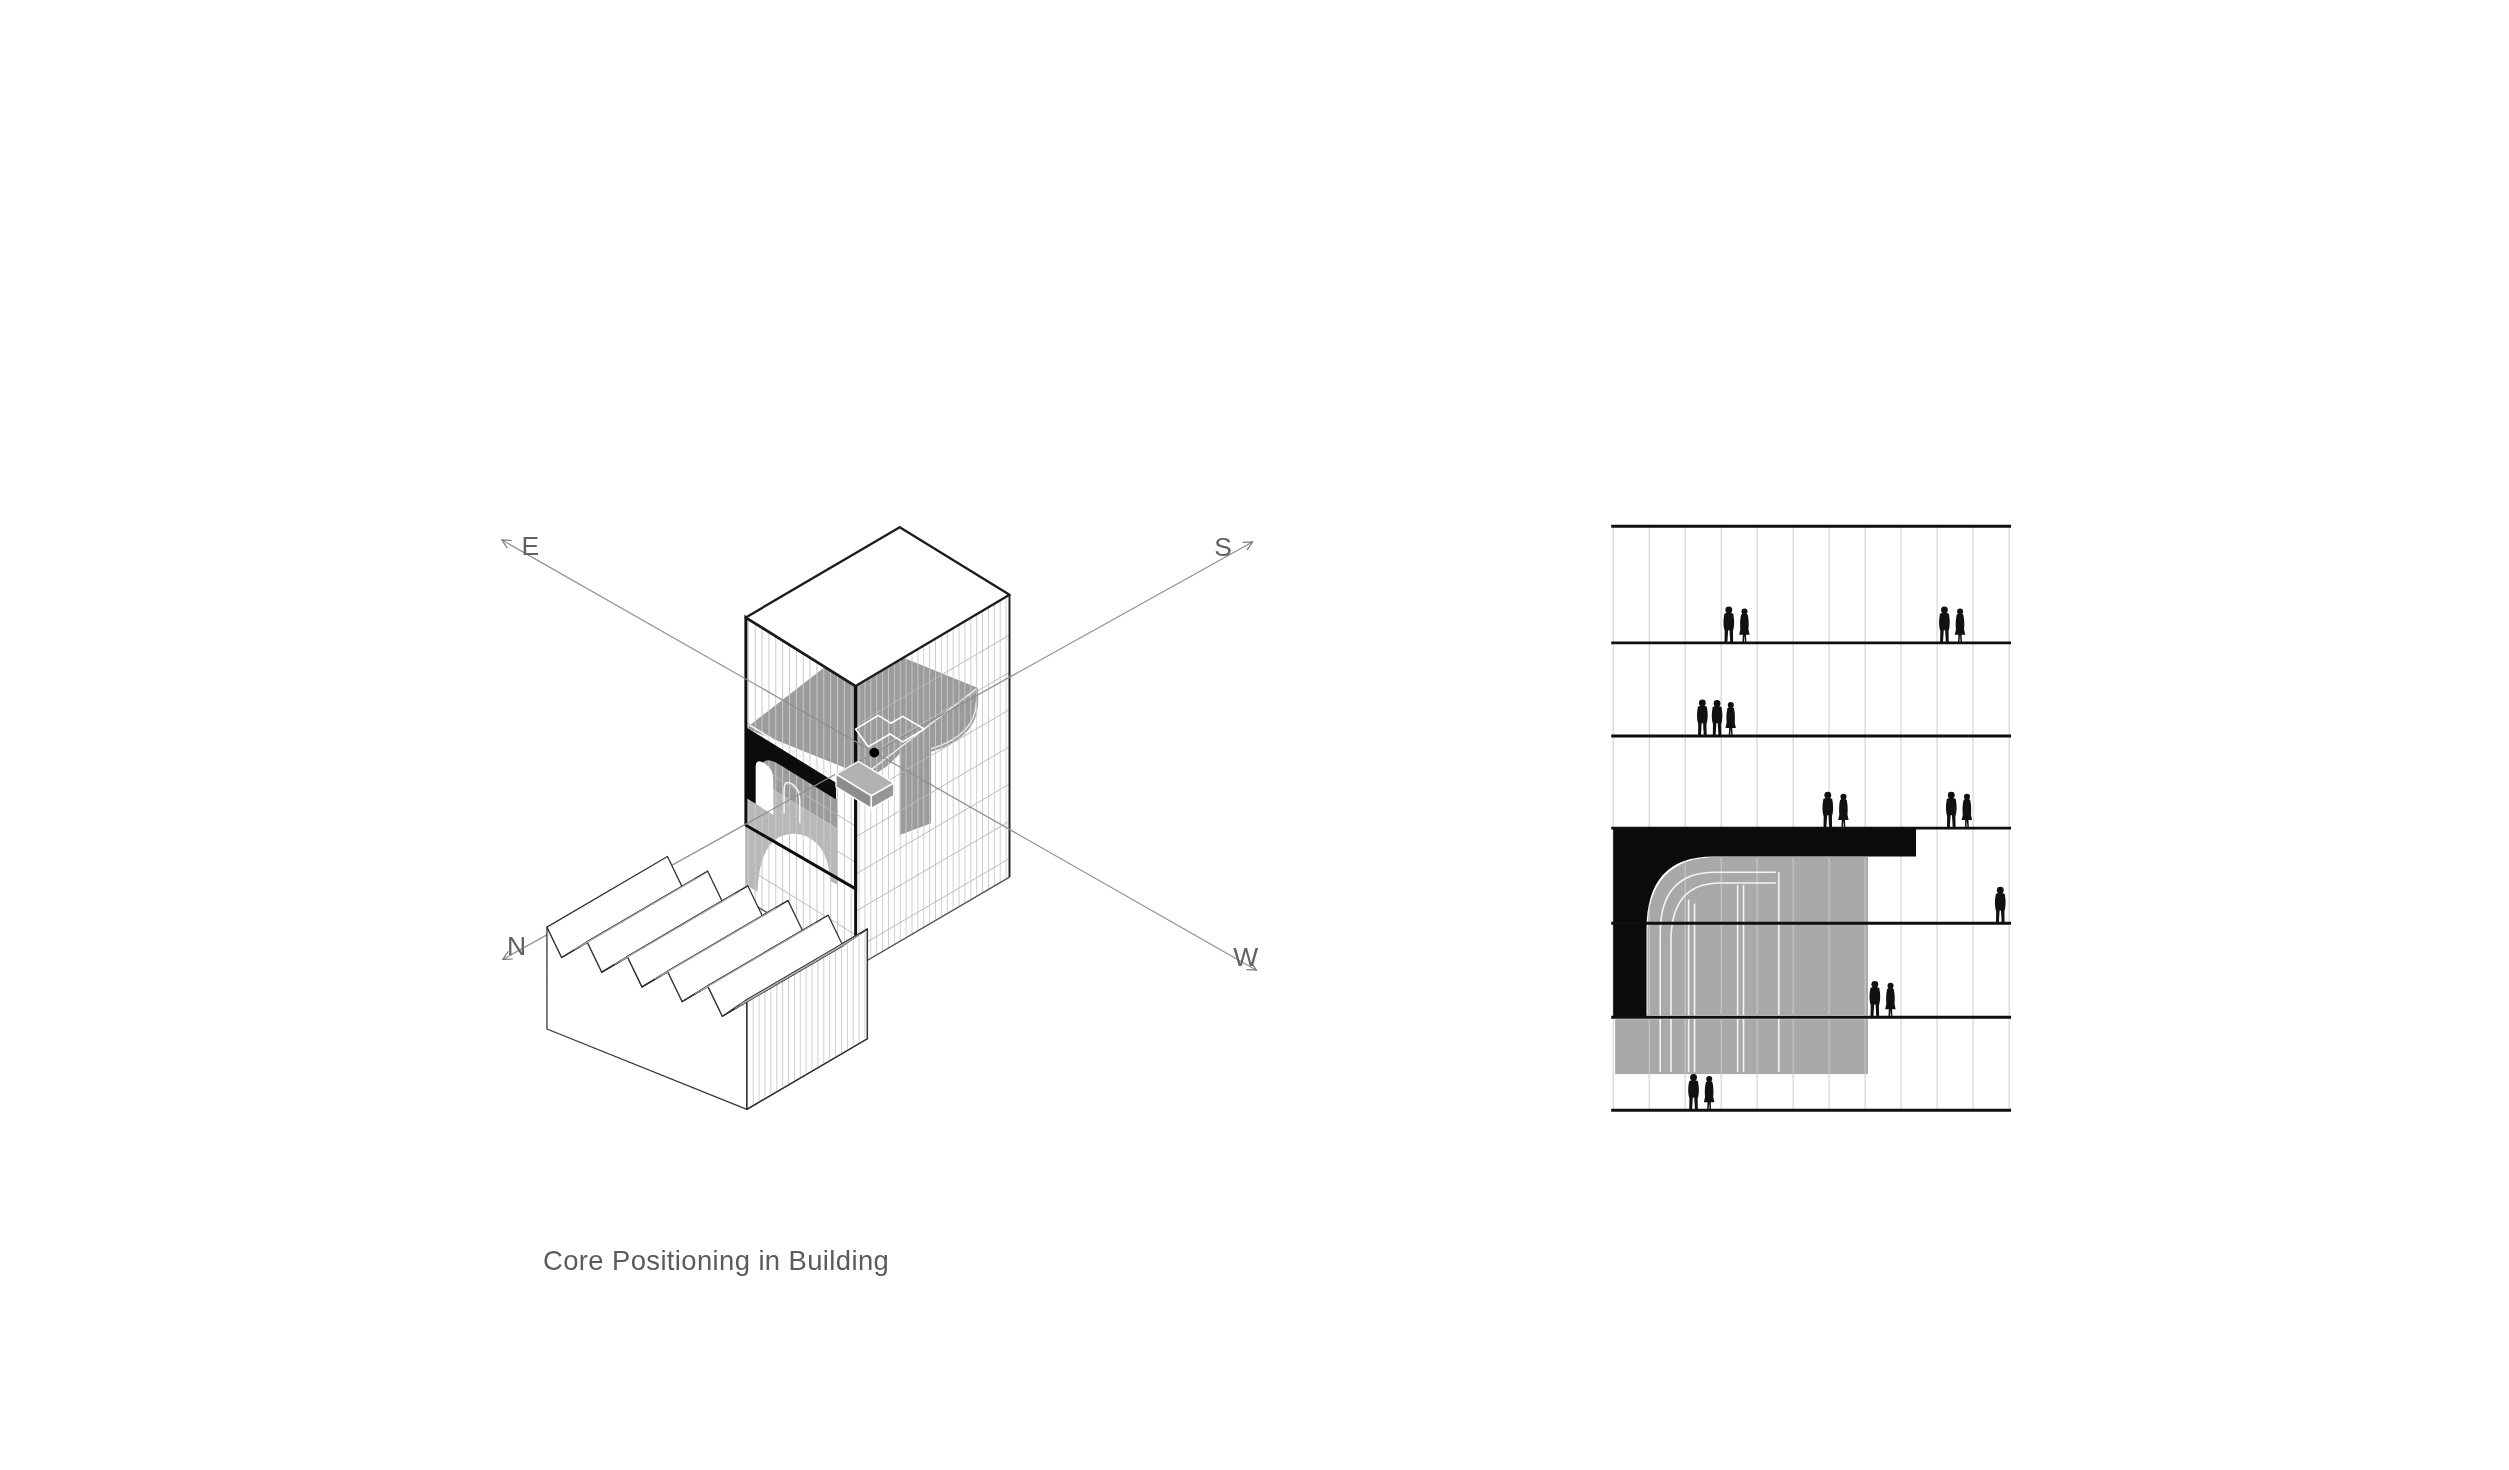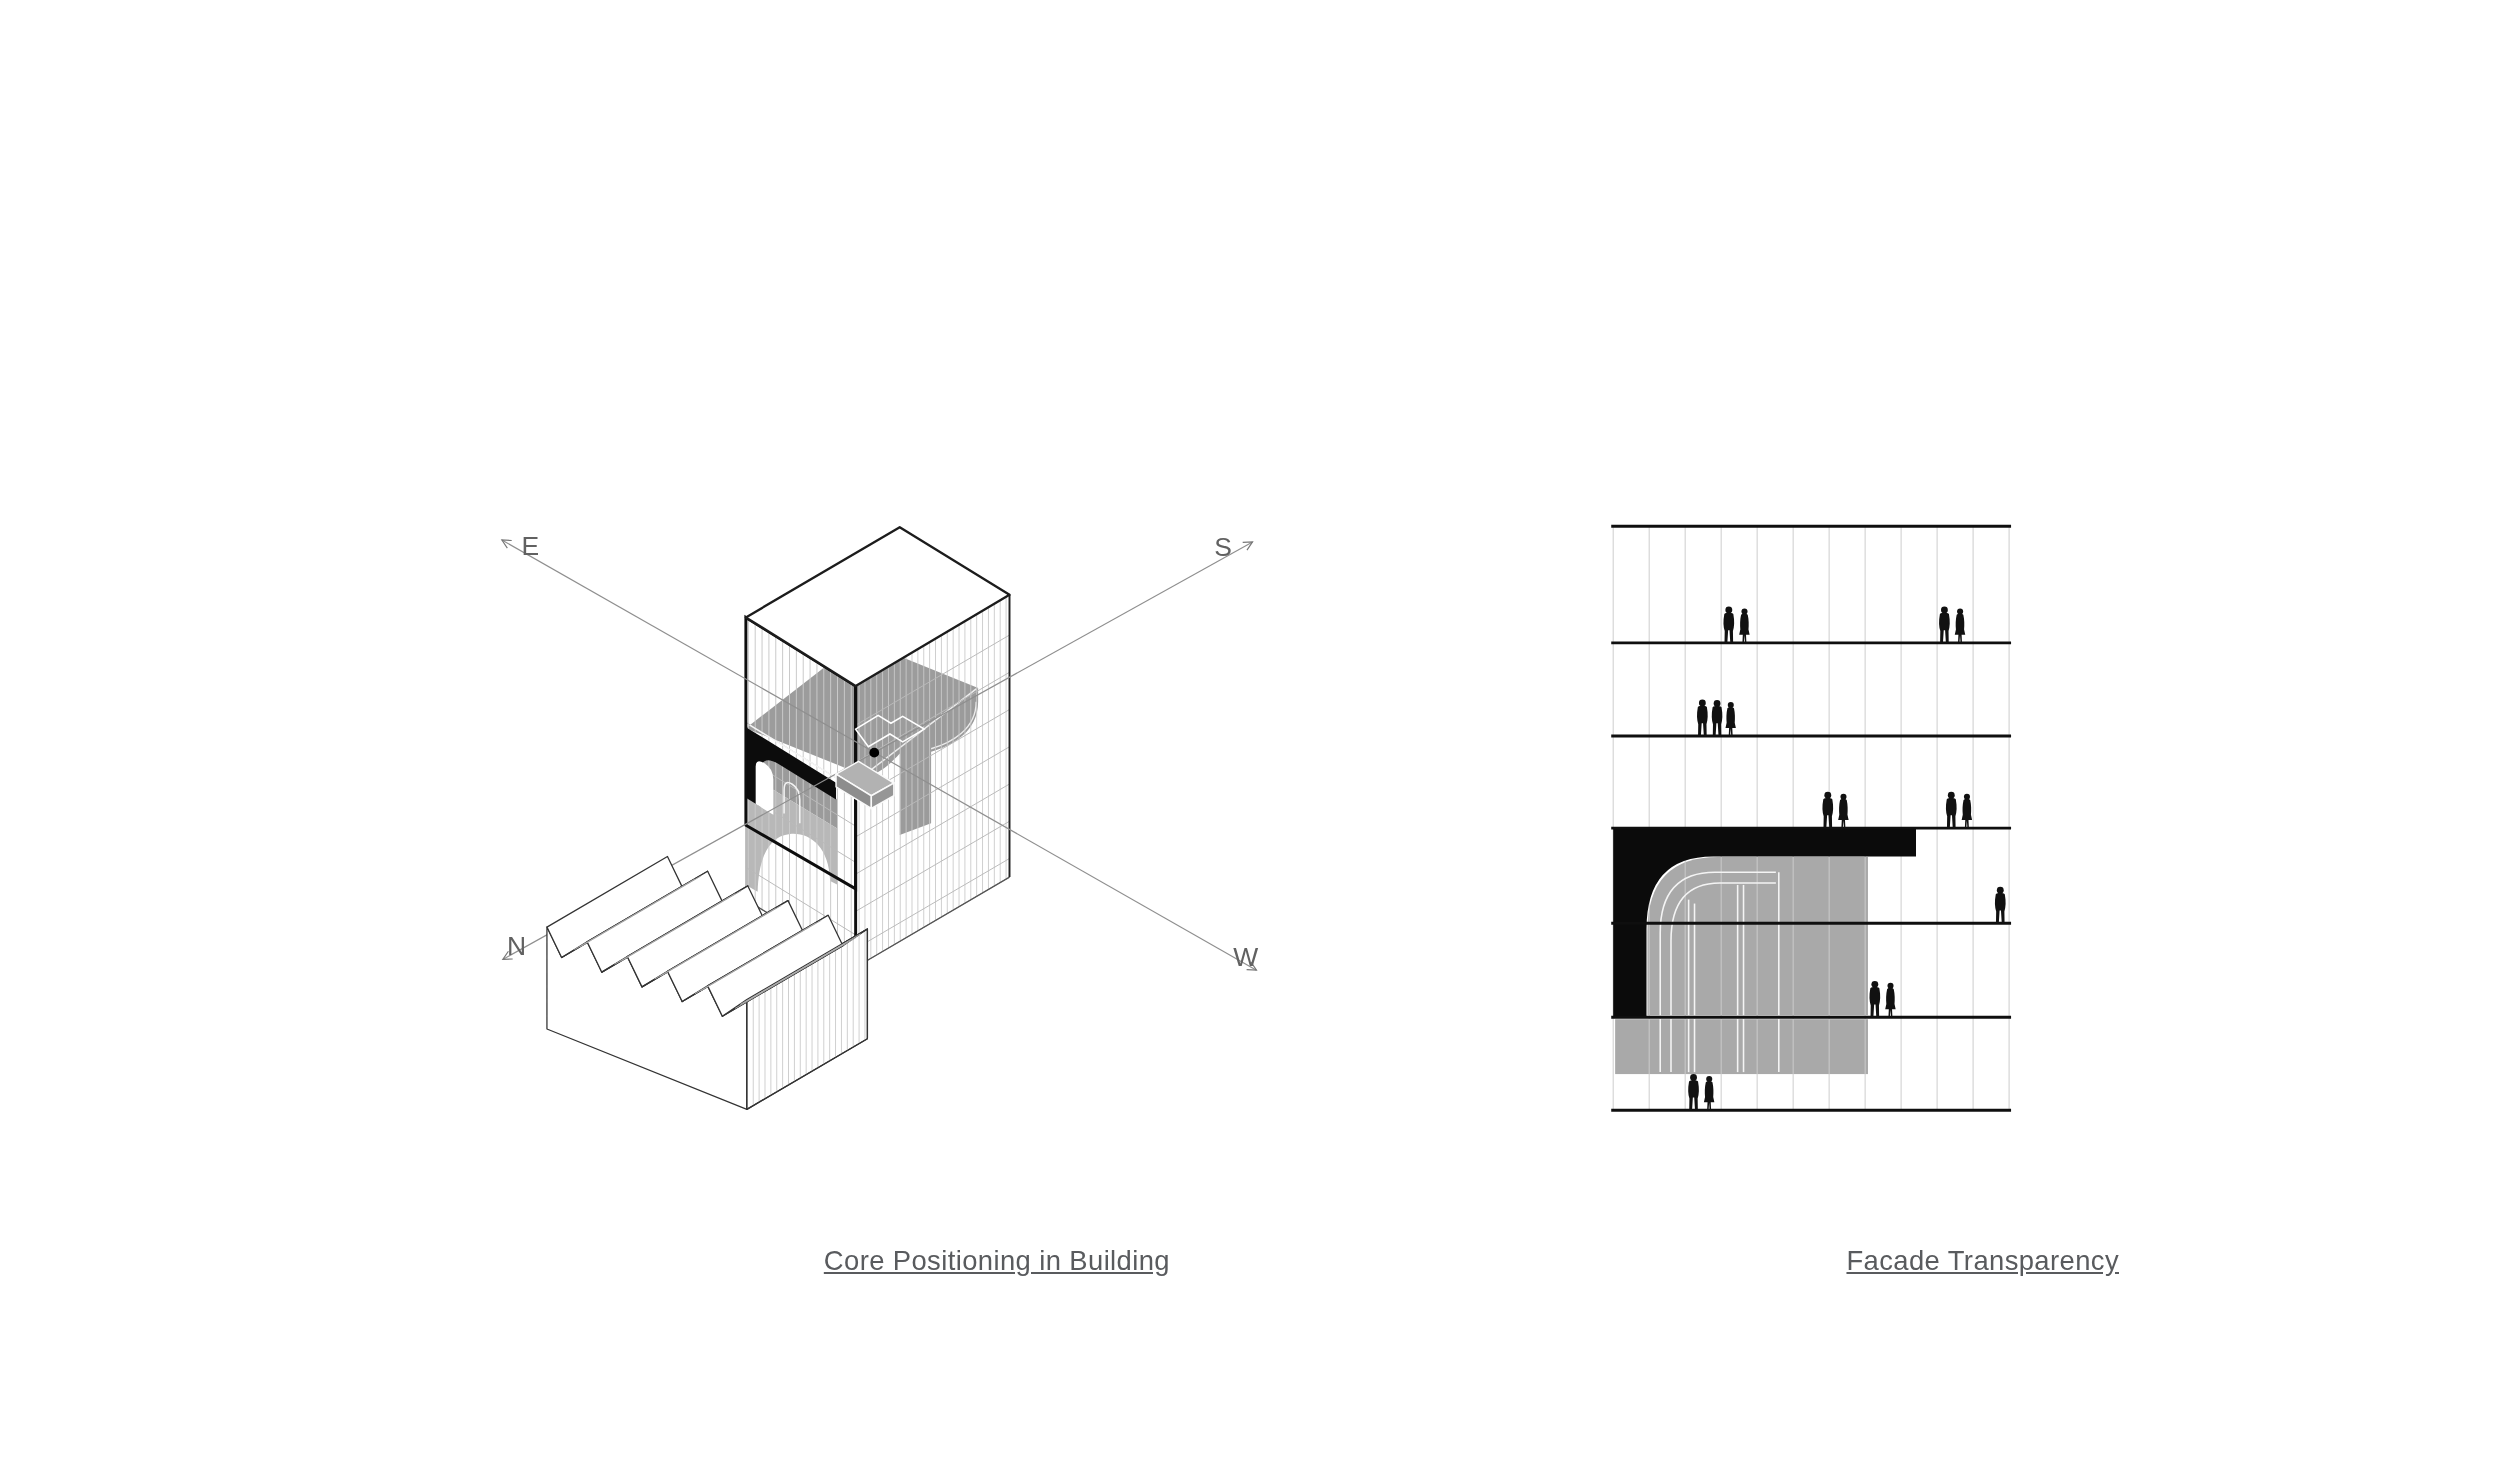--- a/index.html
+++ b/index.html
@@ -1,19 +1,19 @@
 <!DOCTYPE html>
 <html><head>
 <meta charset="utf-8">
 <style>
   html,body{margin:0;padding:0;background:#ffffff;}
   .canvas{position:relative;width:2509px;height:1470px;background:#ffffff;overflow:hidden;
           font-family:"Liberation Sans",sans-serif;}
-  .fig-title{position:absolute;width:627px;text-align:right;font-size:27.4px;letter-spacing:0.4px;
-             color:#595b5e;font-family:"Liberation Sans",sans-serif;text-decoration:underline;}
+  .fig-title{position:absolute;width:627px;text-align:left;font-size:27.4px;letter-spacing:0.4px;
+             color:#595b5e;font-family:"Liberation Sans",sans-serif;}
   svg text{font-family:"Liberation Sans",sans-serif;}
 </style>
 </head>
 <body>
 
 <div class="canvas">
 
 <svg width="2509" height="1470" viewBox="0 0 2560 1500" xmlns="http://www.w3.org/2000/svg">
 
   <defs>
@@ -188,16 +188,15 @@
           <use href="#person-m" xlink:href="#person-m" transform="translate(1913,1038) scale(1)"></use>
           <use href="#person-f" xlink:href="#person-f" transform="translate(1929,1038) scale(0.97)"></use>
           <use href="#person-m" xlink:href="#person-m" transform="translate(1728,1133) scale(1)"></use>
           <use href="#person-f" xlink:href="#person-f" transform="translate(1744,1133) scale(0.97)"></use>
         </g>
   </g>
 </svg>
 
 
 <div class="fig-title" style="left:543px;top:1245px;">Core Positioning in Building</div>
-<div class="fig-title" style="left:1492px;top:1245px;">Facade Transparency</div>
 
 </div>
 
 
 </body></html>

